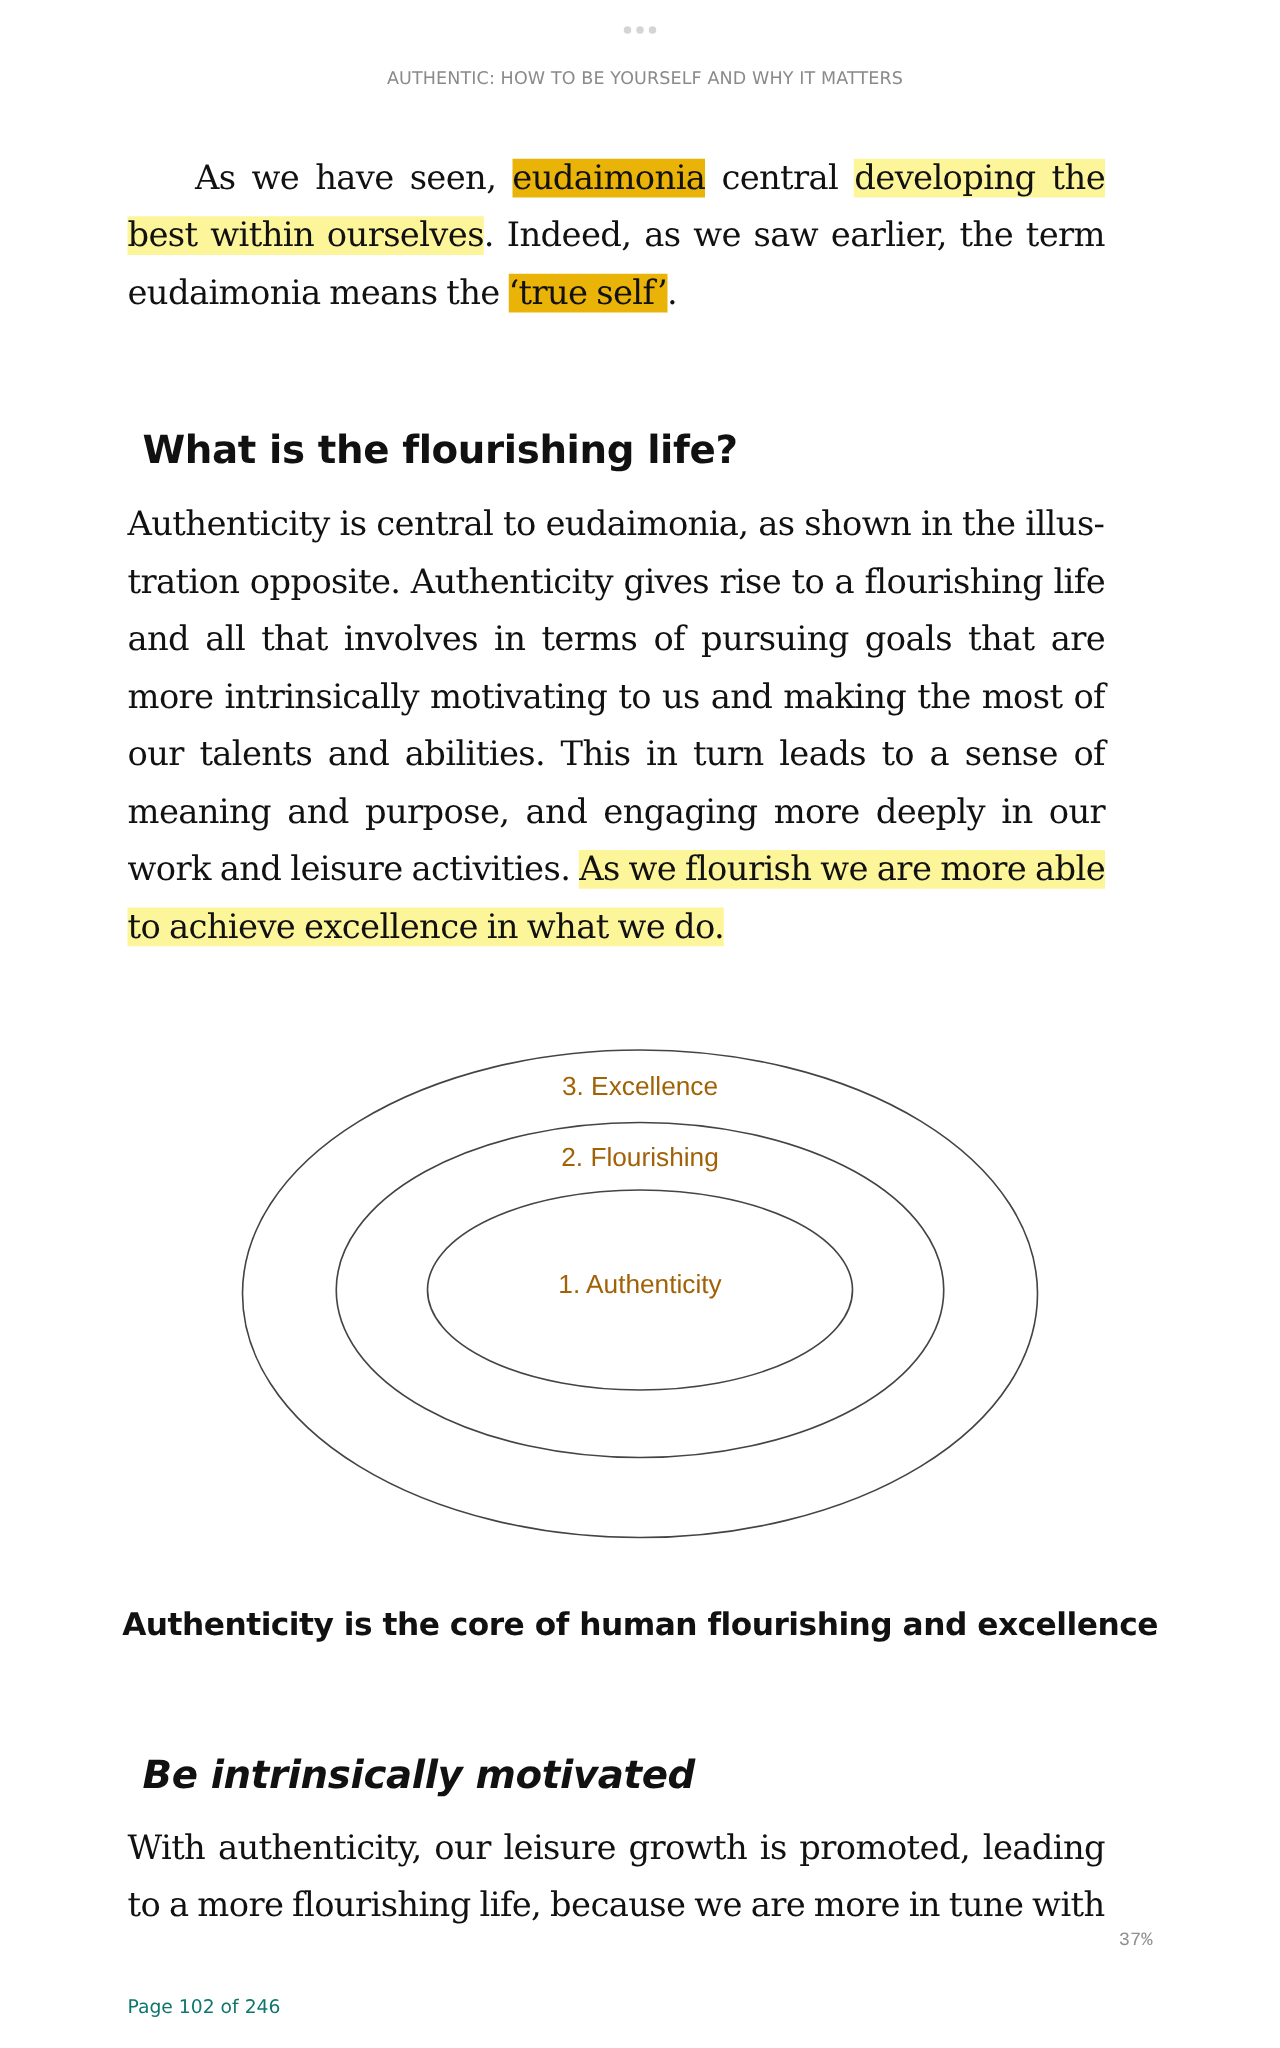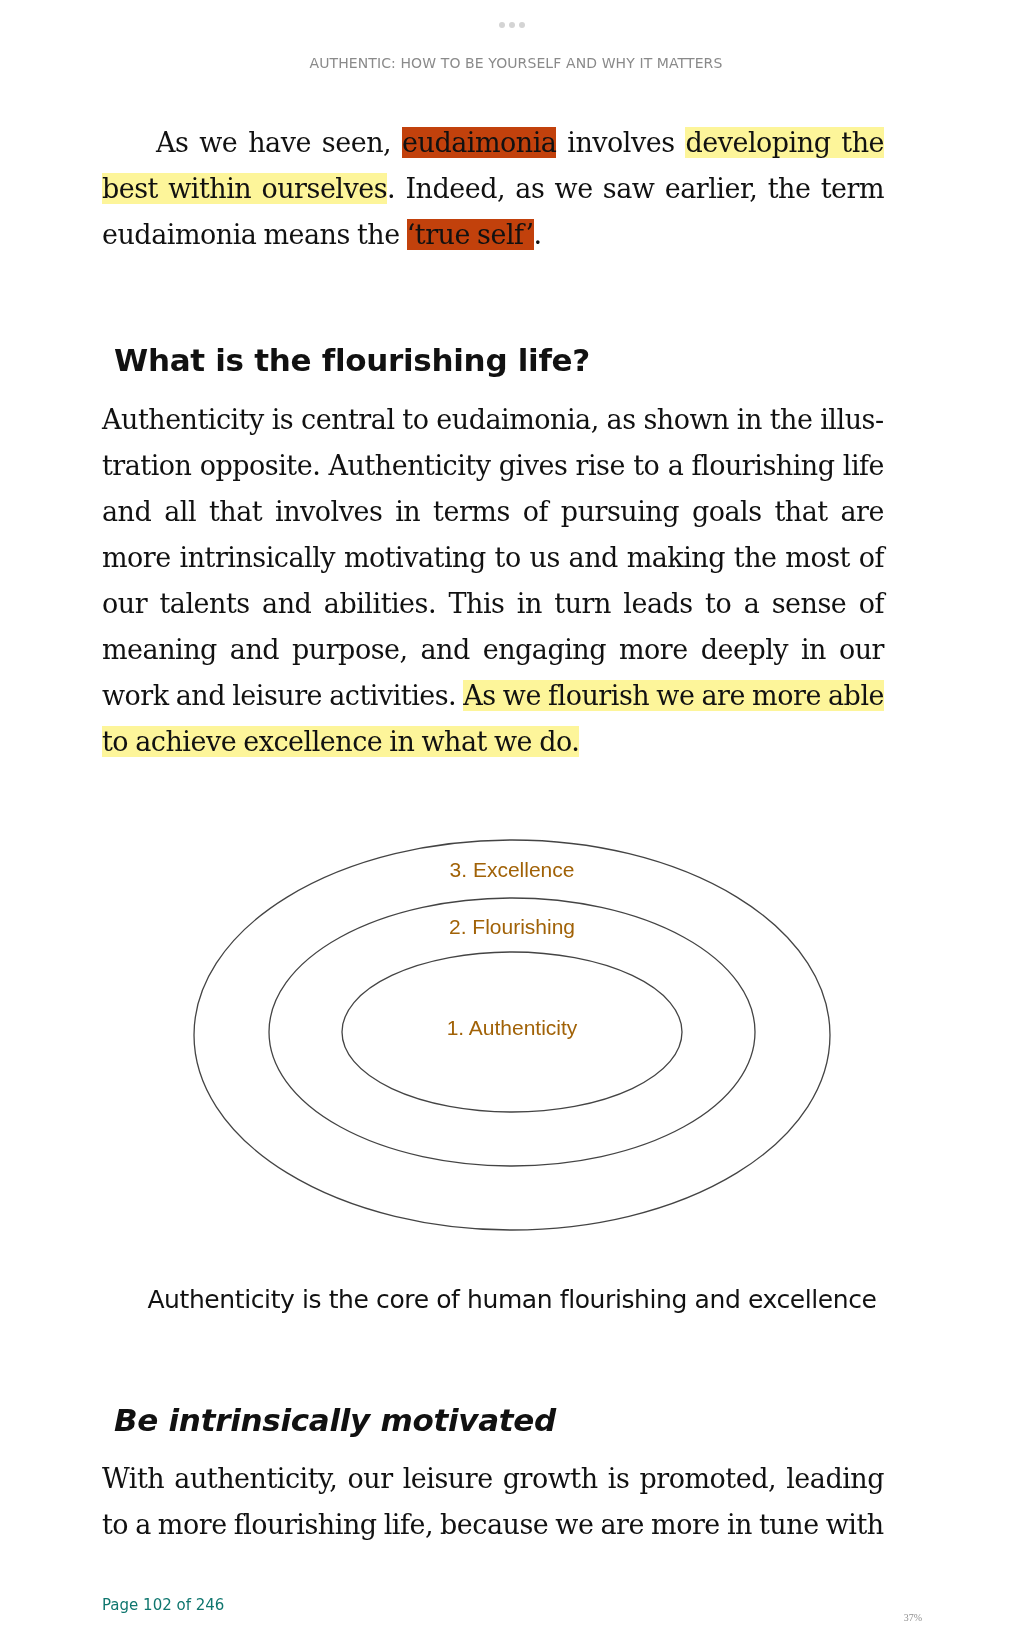--- a/index.html
+++ b/index.html
@@ -4,42 +4,42 @@
 <style>
   html, body { margin: 0; padding: 0; background: #ffffff; }
   body { width: 1024px; height: 1638px; position: relative; overflow: hidden; color: #111; }
   .dots { position: absolute; top: 14px; left: 0; width: 1024px; text-align: center; height: 10px; }
   .dots span { display: inline-block; width: 6px; height: 6px; border-radius: 50%; background: #d4d4d4; margin: 0 2px; }
   .running-title { position: absolute; top: 55px; left: 4px; width: 1024px; text-align: center;
     font-family: "DejaVu Sans", sans-serif; font-size: 14px; color: #8a8a8a; letter-spacing: 0.1px; }
   .content { position: absolute; left: 102px; width: 820px; top: 0; }
   .p { font-family: "DejaVu Serif", serif; font-size: 27px; line-height: 46px; margin: 0; text-align: justify; letter-spacing: -0.5px; word-spacing: -1px; }
   .hl-yellow { background: #fdf59a; }
-  .hl-pink { background: #c2410c; }
+  .hl-pink { background: #eab308; }
   .h2 { font-family: "DejaVu Sans", sans-serif; font-weight: bold; font-size: 31px; margin: 12px; letter-spacing: -0.3px; }
   .figure { position: absolute; left: 190px; top: 830px; width: 650px; height: 410px; }
   .figure svg { position: absolute; left: 0; top: 0; }
   .fig-label { position: absolute; font-family: "Liberation Sans", sans-serif; font-size: 21px; color: #a16207; white-space: nowrap; transform: translateX(-50%); }
   .caption { position: absolute; top: 1285px; left: 0; width: 1024px; text-align: center;
-    font-family: "DejaVu Sans", sans-serif; font-size: 25px; color: #111; letter-spacing: -0.4px; }
+    font-family: "DejaVu Sans", sans-serif; font-size: 25px; color: #111; letter-spacing: -0.4px; font-weight: bold; }
   .footer-left { position: absolute; left: 102px; top: 1596px; font-family: "DejaVu Sans", sans-serif; font-size: 15px; color: #0f766e; }
-  .footer-right { position: absolute; right: 102px; top: 1612px; font-family: Liberation Serif, serif; font-size: 10px; color: #8f8f8f; }
+  .footer-right { position: absolute; right: 102px; top: 1544px; font-family: Liberation Mono, monospace; font-size: 15px; color: #8f8f8f; }
 </style>
 </head>
 <body>
 
 <div class="dots">
   <span></span><span></span><span></span>
 </div>
 
 <div class="running-title">AUTHENTIC: HOW TO BE YOURSELF AND WHY IT MATTERS</div>
 
 <div class="content">
   <p class="p" style="position:absolute; top:120px; width:782px; text-indent:54px;">
-    <span>As we have seen, </span><span class="hl-pink">eudaimonia</span><span> involves </span><span class="hl-yellow">developing the best within ourselves</span><span>. Indeed, as we saw earlier, the term eu­daimonia means the </span><span class="hl-pink">‘true self’</span><span>.</span>
+    <span>As we have seen, </span><span class="hl-pink">eudaimonia</span><span> central </span><span class="hl-yellow">developing the best within ourselves</span><span>. Indeed, as we saw earlier, the term eu­daimonia means the </span><span class="hl-pink">‘true self’</span><span>.</span>
   </p>
 
   <h2 class="h2" style="position:absolute; top:330px;">What is the flourishing life?</h2>
 
   <p class="p" style="position:absolute; top:397px; width:782px;">
     <span>Authenticity is central to eudaimonia, as shown in the illus­tration opposite. Authenticity gives rise to a flourishing life and all that involves in terms of pursuing goals that are more intrinsically motivating to us and making the most of our tal­ents and abilities. This in turn leads to a sense of meaning and purpose, and engaging more deeply in our work and leisure activities. </span><span class="hl-yellow">As we flourish we are more able to achieve excel­lence in what we do.</span>
   </p>
 </div>
 
 <div class="figure">

